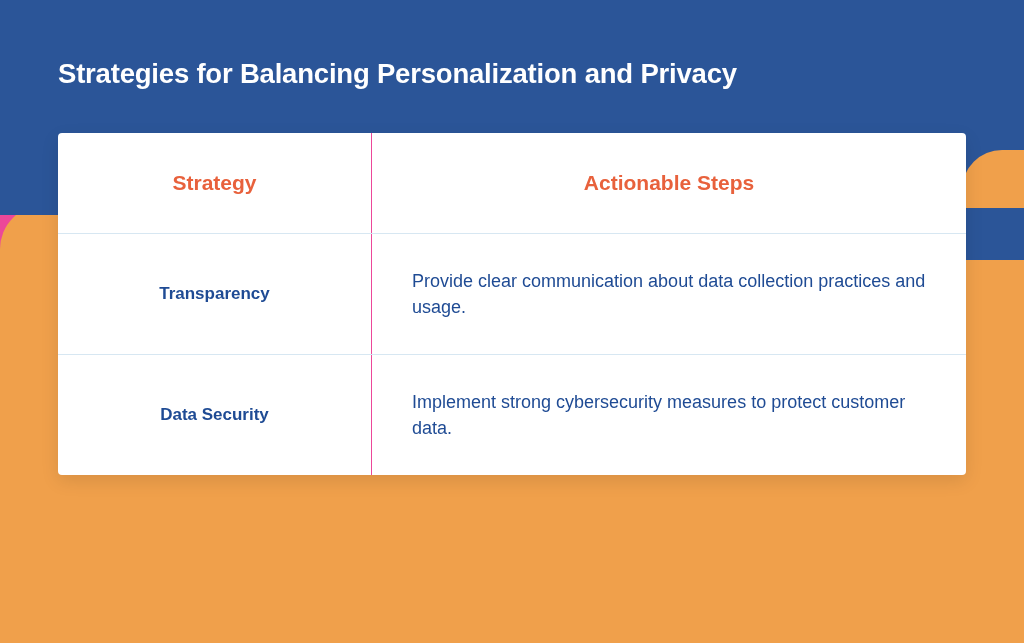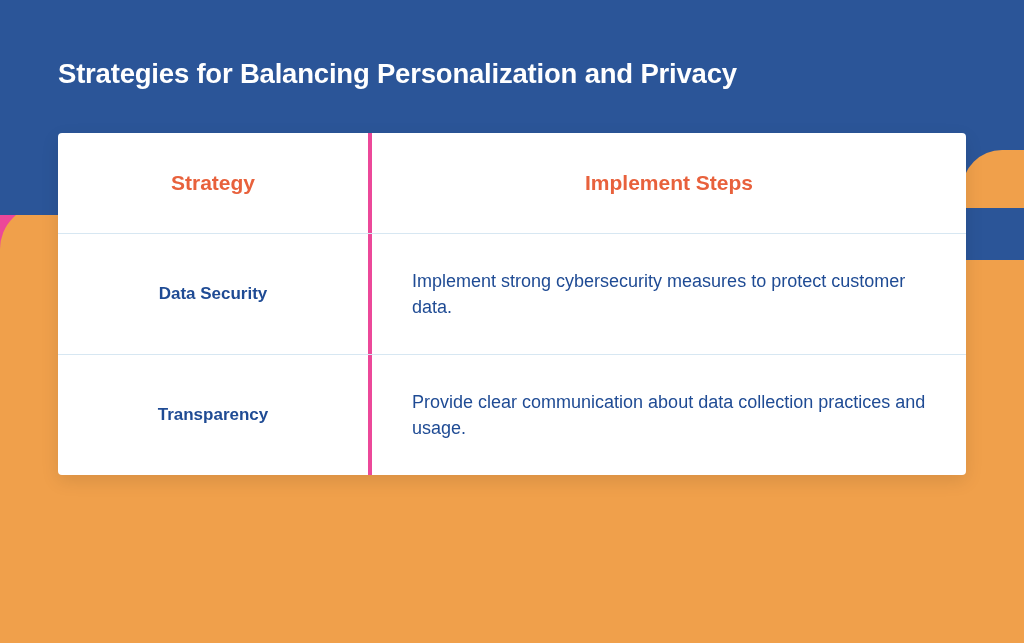--- a/index.html
+++ b/index.html
@@ -92,21 +92,21 @@
 
   .cell-strategy {
     width: 314px;
     flex: 0 0 314px;
     display: flex;
     align-items: center;
     justify-content: center;
     text-align: center;
     box-sizing: border-box;
     padding: 0 31px;
-    border-right: 4px solid #ec4899;
+    border-right: 1px solid #ec4899;
   }
   .cell-steps {
     flex: 1 1 auto;
     display: flex;
     align-items: center;
     box-sizing: border-box;
     padding: 0 40px 0 40px;
   }
 
   .header-row .cell-strategy,
@@ -152,37 +152,37 @@
 
   <div class="title">Strategies for Balancing Personalization and Privacy</div>
 
   <div class="table-card">
 
     <div class="row header-row">
       <div class="cell-strategy">
         <span class="header-text">Strategy</span>
       </div>
       <div class="cell-steps">
-        <span class="header-text">Implement Steps</span>
+        <span class="header-text">Actionable Steps</span>
+      </div>
+    </div>
+
+    <div class="row body-row">
+      <div class="cell-strategy">
+        <span class="strategy-text">Transparency</span>
+      </div>
+      <div class="cell-steps">
+        <span class="steps-text">Provide clear communication about data collection practices and usage.</span>
       </div>
     </div>
 
     <div class="row body-row">
       <div class="cell-strategy">
         <span class="strategy-text">Data Security</span>
       </div>
       <div class="cell-steps">
         <span class="steps-text">Implement strong cybersecurity measures to protect customer data.</span>
       </div>
     </div>
 
-    <div class="row body-row">
-      <div class="cell-strategy">
-        <span class="strategy-text">Transparency</span>
-      </div>
-      <div class="cell-steps">
-        <span class="steps-text">Provide clear communication about data collection practices and usage.</span>
-      </div>
-    </div>
-
 
   </div>
 </div>
 
 </body></html>

